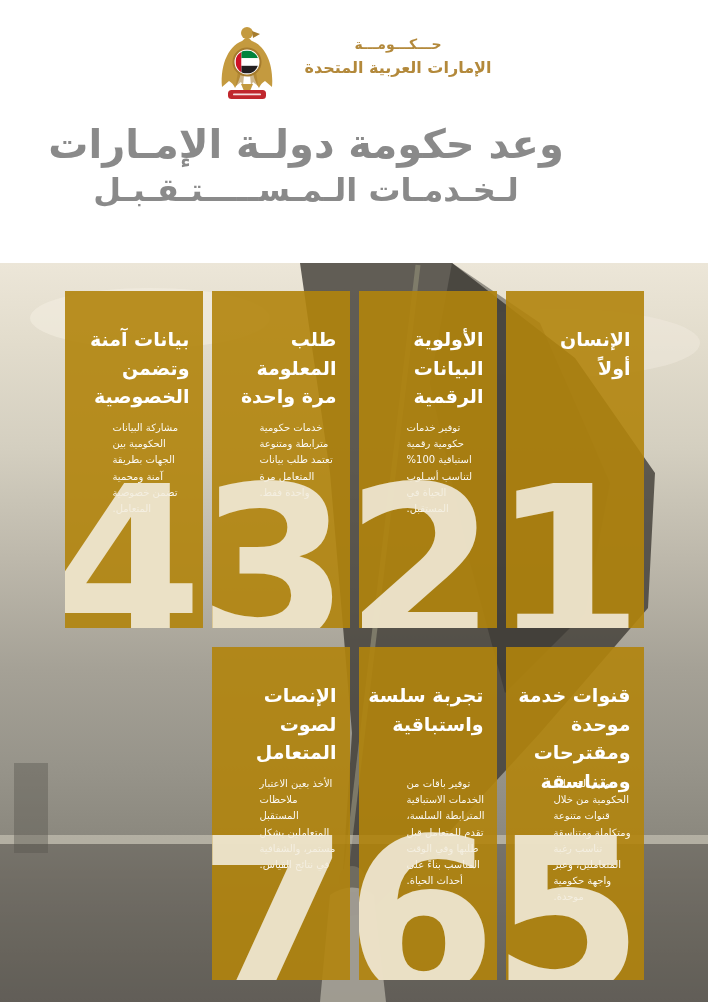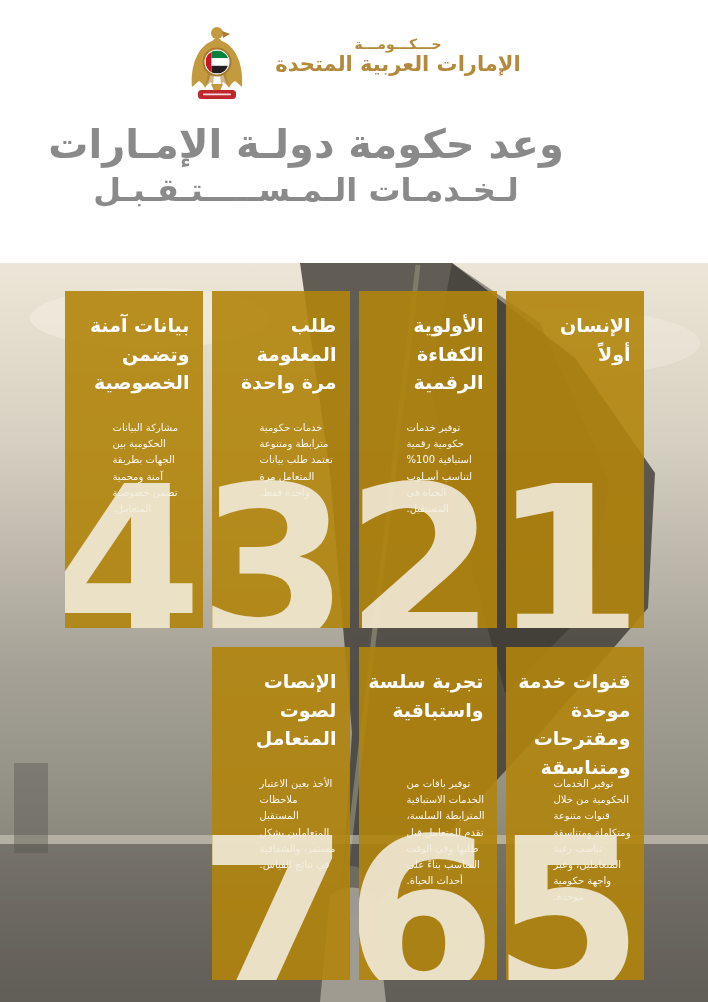--- a/index.html
+++ b/index.html
@@ -13,21 +13,21 @@
   
   .header{
     position:absolute;top:24px;left:0;width:708px;
     display:flex;justify-content:center;align-items:flex-start;gap:28px;
   }
   .emblem{width:60px;height:80px;flex:0 0 auto;}
   .logo-text{
     direction:rtl;text-align:center;color:#b3893b;margin-top:12px;min-width:150px;
   }
   .logo-text .l1{font-size:14px;font-weight:bold;letter-spacing:1px;}
-  .logo-text .l2{font-size:21px;font-weight:bold;white-space:nowrap;}
+  .logo-text .l2{font-size:16px;font-weight:bold;margin-top:6px;white-space:nowrap;}
   
   .main-title{
     position:absolute;top:118px;left:0;width:612px;
     direction:rtl;text-align:center;
     color:#8a8a8a;font-weight:bold;line-height:1.3;
   }
   .main-title .t1{font-size:40px;}
   .main-title .t2{font-size:32px;}
   
   .photo{
@@ -46,21 +46,21 @@
     justify-content:center;direction:rtl;z-index:2;
   }
   .row-1{top:291px;height:337px;}
   .row-2{top:647px;height:333px;}
   .card{
     position:relative;overflow:hidden;
     background:rgba(177,132,12,0.90);
     color:#ffffff;direction:rtl;
   }
   .card-heading{
-    padding:20px 13px 0 6px;
+    padding:34px 13px 0 6px;
     font-size:19px;font-weight:bold;line-height:1.5;
     text-align:right;white-space:pre-line;
   }
   .card-body{
     position:absolute;top:129px;right:12px;left:8px;
     font-size:10px;line-height:1.62;text-align:left;
     color:rgba(255,255,255,0.95);
     margin-left:40px;
   }
   .card-number{
@@ -137,21 +137,21 @@
   </div>
 
   <div class="cards-row row-1">
     <div class="card">
       <div class="card-heading">الإنسان
 أولاً</div>
       <div class="card-number">1</div>
     </div>
     <div class="card">
       <div class="card-heading">الأولوية
-الكفاءة
+البيانات
 الرقمية</div>
       <div class="card-body">توفير خدمات حكومية رقمية استباقية 100% لتناسب أسـلوب الحياة في المستقبل.</div>
       <div class="card-number">2</div>
     </div>
     <div class="card">
       <div class="card-heading">طلب
 المعلومة
 مرة واحدة</div>
       <div class="card-body">خدمات حكومية مترابطة ومتنوعة تعتمد طلب بيانات المتعامل مرة واحدة فقط.</div>
       <div class="card-number">3</div>

